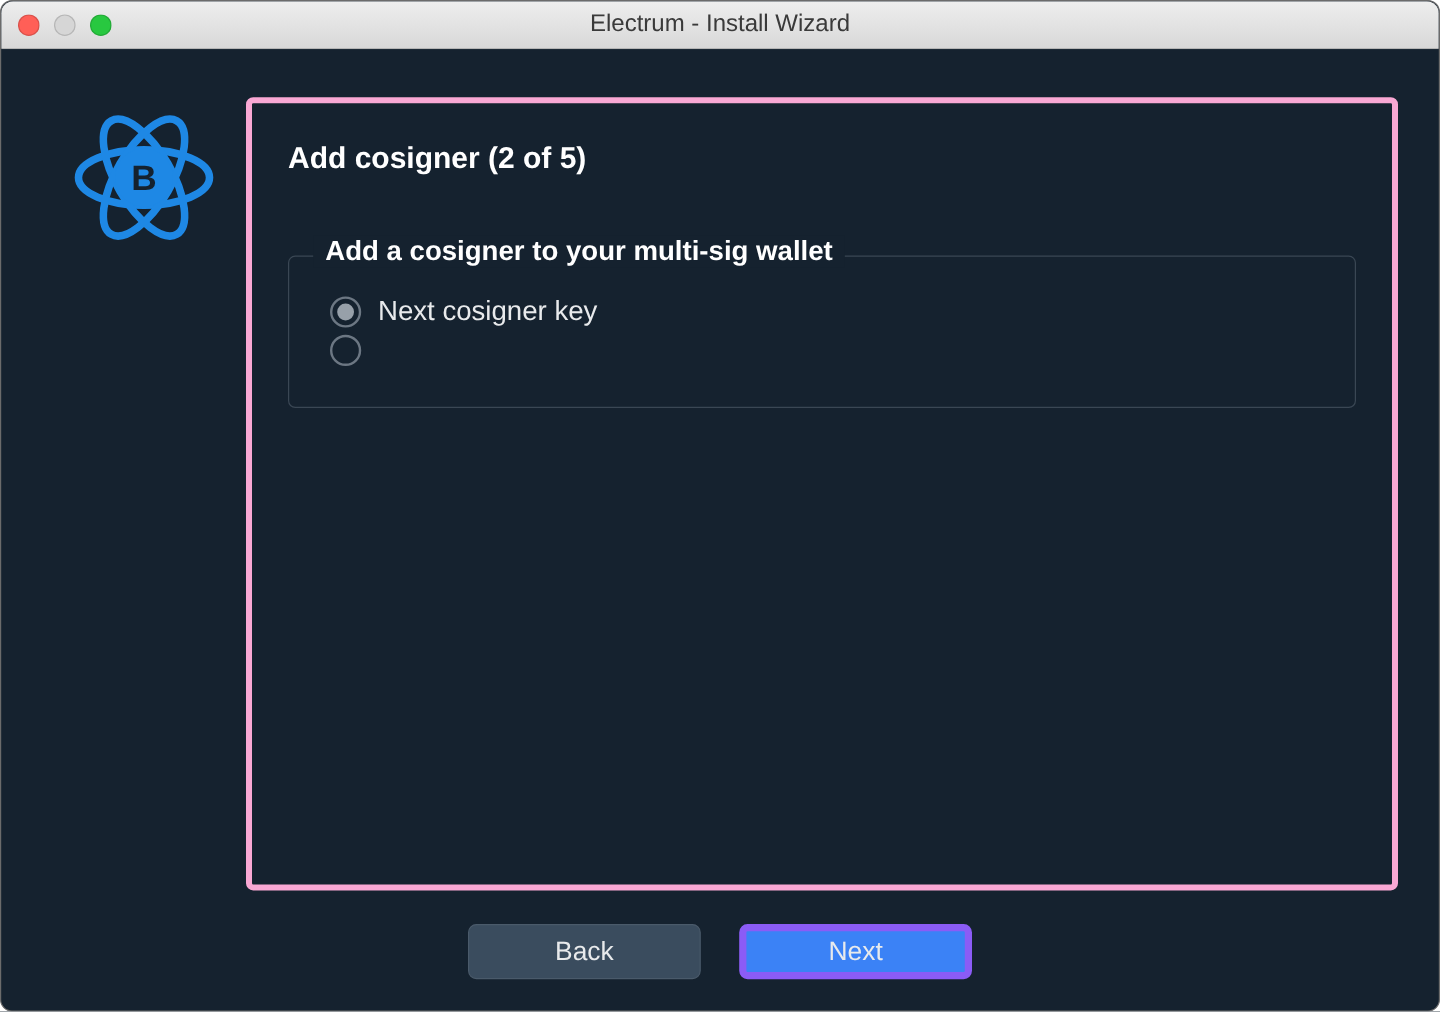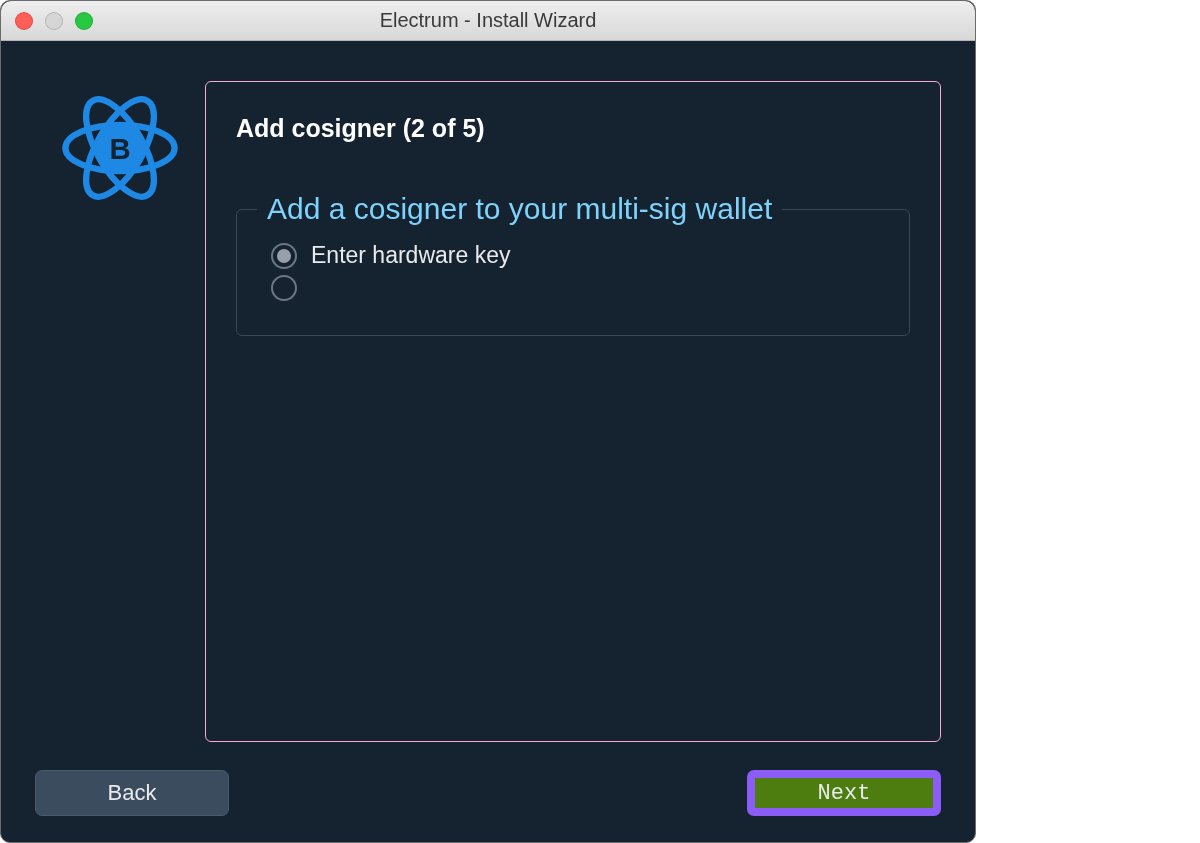--- a/index.html
+++ b/index.html
@@ -1,18 +1,18 @@
 <!DOCTYPE html>
 <html><head>
 <meta charset="utf-8">
 <style>
   * { box-sizing: border-box; margin: 0; padding: 0; }
   html, body { width: 1200px; height: 843px; overflow: hidden; font-family: -apple-system, "Helvetica Neue", Arial, sans-serif; }
   .window {
-    width: 976px; height: 843px;
+    width: 1200px; height: 843px;
     background: #15222f;
     border: 1px solid #6b6b6b;
     border-radius: 10px;
     display: flex; flex-direction: column;
     position: relative;
   }
   .titlebar {
     height: 40px;
     background: linear-gradient(#eeeeee, #d8d8d8);
     border-bottom: 1px solid #b5b5b5;
@@ -37,74 +37,73 @@
     padding: 40px 34px 26px 34px;
   }
   .content-row { flex: 1; display: flex; }
   .logo-col {
     width: 170px; display: flex; justify-content: center; align-items: flex-start;
     padding-top: 2px;
   }
   .logo-wrap { width: 130px; height: 130px; display:flex; align-items:center; justify-content:center; }
   .panel {
     flex: 1;
-    border: 1px solid #f9a8d4; border-radius: 6px;
+    border: 5px solid #f9a8d4; border-radius: 6px;
     padding: 32px 30px 30px 30px;
     display: flex; flex-direction: column;
   }
   .panel-title {
     color: #ffffff; font-size: 25px; font-weight: 700;
     margin-bottom: 52px;
   }
   .groupbox {
     position: relative;
     border: 1px solid #3a4754; border-radius: 6px;
     padding: 26px 34px 28px 34px;
     margin-top: 14px;
   }
   .groupbox-legend {
     position: absolute; top: -18px; left: 20px;
     background: #15222f;
     padding: 0 10px;
-    color: #7dd3fc; font-size: 30px; font-weight: 400;
+    color: #ffffff; font-size: 23px; font-weight: 700;
     white-space: nowrap;
   }
   .radio-item {
     display: flex; align-items: center; gap: 14px;
     margin: 6px 0;
     cursor: default;
   }
   .radio-outer {
     width: 26px; height: 26px; border-radius: 50%;
     border: 2px solid #6c7783;
     display: flex; align-items: center; justify-content: center;
     flex-shrink: 0;
   }
   .radio-inner {
     width: 14px; height: 14px; border-radius: 50%; background: #97a0a9;
     display: none;
   }
   .radio-item.selected .radio-inner { display: block; }
   .radio-label { color: #e8eaec; font-size: 23px; }
   .button-row {
-    display: flex; justify-content: space-between; gap: 32px;
+    display: flex; justify-content: center; gap: 32px;
     margin-top: 28px;
   }
   .btn {
     min-width: 194px; height: 46px;
     background: #3a4c5e;
     border: 1px solid #4a5a6a; border-radius: 7px;
     color: #e8eaec; font-size: 22px;
     display: flex; align-items: center; justify-content: center;
     cursor: default;
   }
   .btn.primary {
-    border: 8px solid #8b5cf6;
-    background: #4d7c0f;
-    font-family: Liberation Mono, monospace;
+    border: 6px solid #8b5cf6;
+    background: #3b82f6;
   }
 </style>
 </head>
 <body>
 
 <div class="window">
   <div class="titlebar">
     <div class="traffic-lights">
       <div class="tl red"></div>
       <div class="tl yellow"></div>
@@ -132,21 +131,21 @@
       <div class="panel">
         <div class="panel-title">Add cosigner (2 of 5)</div>
 
         <div class="groupbox">
           <div class="groupbox-legend">Add a cosigner to your multi-sig wallet</div>
 
           <div class="radio-item selected">
             <span class="radio-outer">
                 <span class="radio-inner"></span>
               </span>
-            <span class="radio-label">Enter hardware key</span>
+            <span class="radio-label">Next cosigner key</span>
           </div>
           <div class="radio-item">
             <span class="radio-outer"></span>
           </div>
         </div>
       </div>
     </div>
 
     <div class="button-row">
       <div class="btn">Back</div>

